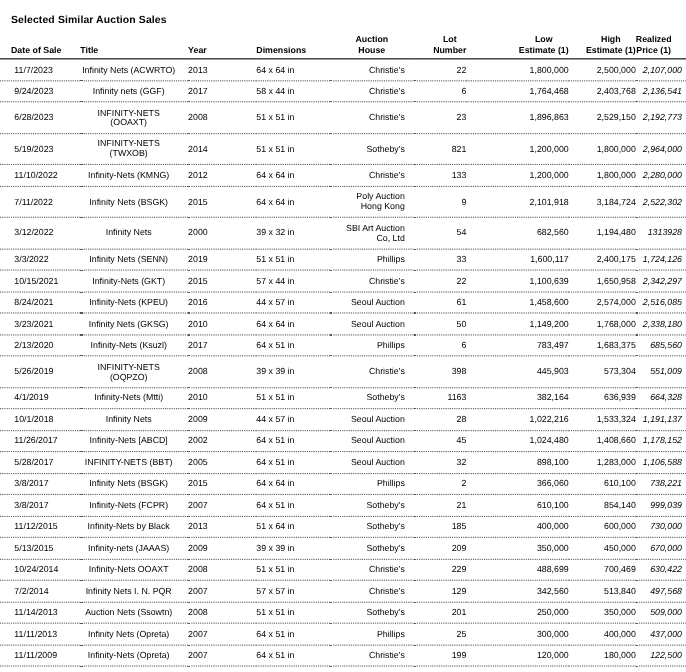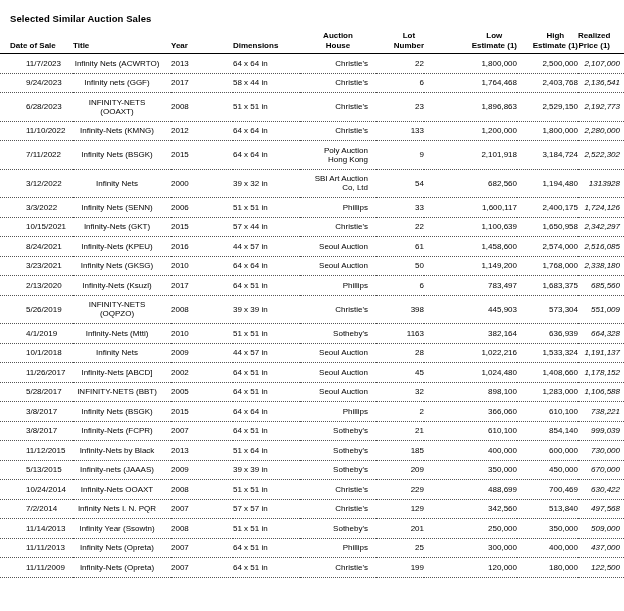--- a/index.html
+++ b/index.html
@@ -58,21 +58,21 @@
   th.col-realized { padding-right: 20px; }
 
   tbody tr { border-bottom: 1px dotted #555555; }
   tbody td {
     padding: 4.5px 0 5px 0;
     line-height: 9px;
     vertical-align: middle;
     text-align: left;
     word-wrap: break-word;
   }
-  td.col-date   { padding-left: 26px; }
+  td.col-date   { padding-left: 13px; }
   td.col-title  { padding-right: 10px; text-align: center; }
   td.col-house  { text-align: right; padding-left: 8px; padding-right: 8px; }
   td.col-lot,
   td.col-low,
   td.col-high,
   td.col-realized { text-align: right; }
   td.col-realized { padding-right: 4px; font-style: italic; }
 </style>
 </head>
 <body>
@@ -134,20 +134,31 @@
           <td class="col-title">INFINITY-NETS (OOAXT)</td>
           <td class="col-year">2008</td>
           <td class="col-dimensions">51 x 51 in</td>
           <td class="col-house">Christie's</td>
           <td class="col-lot">23</td>
           <td class="col-low">1,896,863</td>
           <td class="col-high">2,529,150</td>
           <td class="col-realized">2,192,773</td>
         </tr>
         <tr>
+          <td class="col-date">5/19/2023</td>
+          <td class="col-title">INFINITY-NETS (TWXOB)</td>
+          <td class="col-year">2014</td>
+          <td class="col-dimensions">51 x 51 in</td>
+          <td class="col-house">Sotheby's</td>
+          <td class="col-lot">821</td>
+          <td class="col-low">1,200,000</td>
+          <td class="col-high">1,800,000</td>
+          <td class="col-realized">2,964,000</td>
+        </tr>
+        <tr>
           <td class="col-date">11/10/2022</td>
           <td class="col-title">Infinity-Nets (KMNG)</td>
           <td class="col-year">2012</td>
           <td class="col-dimensions">64 x 64 in</td>
           <td class="col-house">Christie's</td>
           <td class="col-lot">133</td>
           <td class="col-low">1,200,000</td>
           <td class="col-high">1,800,000</td>
           <td class="col-realized">2,280,000</td>
         </tr>
@@ -169,21 +180,21 @@
           <td class="col-dimensions">39 x 32 in</td>
           <td class="col-house">SBI Art Auction Co, Ltd</td>
           <td class="col-lot">54</td>
           <td class="col-low">682,560</td>
           <td class="col-high">1,194,480</td>
           <td class="col-realized">1313928</td>
         </tr>
         <tr>
           <td class="col-date">3/3/2022</td>
           <td class="col-title">Infinity Nets (SENN)</td>
-          <td class="col-year">2006</td>
+          <td class="col-year">2019</td>
           <td class="col-dimensions">51 x 51 in</td>
           <td class="col-house">Phillips</td>
           <td class="col-lot">33</td>
           <td class="col-low">1,600,117</td>
           <td class="col-high">2,400,175</td>
           <td class="col-realized">1,724,126</td>
         </tr>
         <tr>
           <td class="col-date">10/15/2021</td>
           <td class="col-title">Infinity-Nets (GKT)</td>
@@ -344,21 +355,21 @@
           <td class="col-year">2007</td>
           <td class="col-dimensions">57 x 57 in</td>
           <td class="col-house">Christie's</td>
           <td class="col-lot">129</td>
           <td class="col-low">342,560</td>
           <td class="col-high">513,840</td>
           <td class="col-realized">497,568</td>
         </tr>
         <tr>
           <td class="col-date">11/14/2013</td>
-          <td class="col-title">Infinity Year (Ssowtn)</td>
+          <td class="col-title">Auction Nets (Ssowtn)</td>
           <td class="col-year">2008</td>
           <td class="col-dimensions">51 x 51 in</td>
           <td class="col-house">Sotheby's</td>
           <td class="col-lot">201</td>
           <td class="col-low">250,000</td>
           <td class="col-high">350,000</td>
           <td class="col-realized">509,000</td>
         </tr>
         <tr>
           <td class="col-date">11/11/2013</td>

